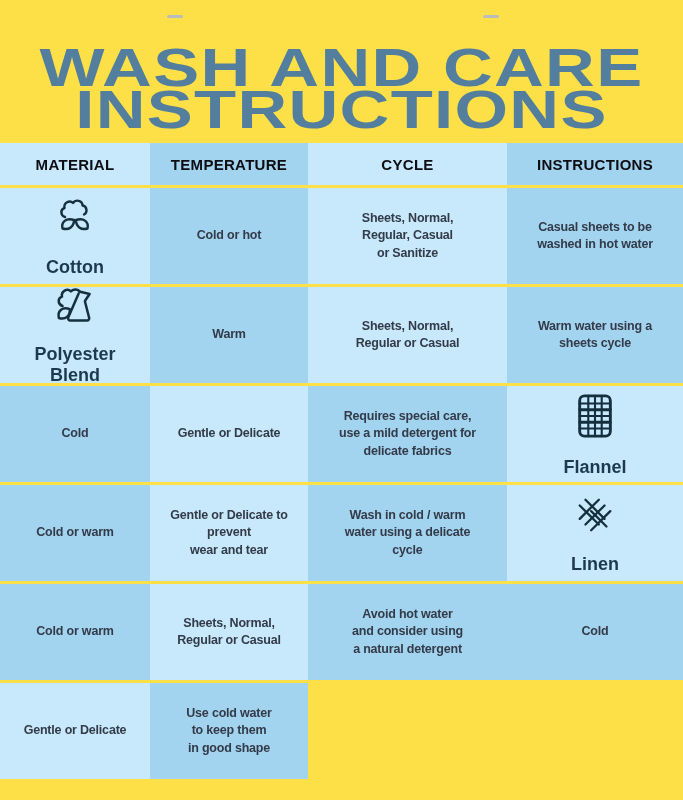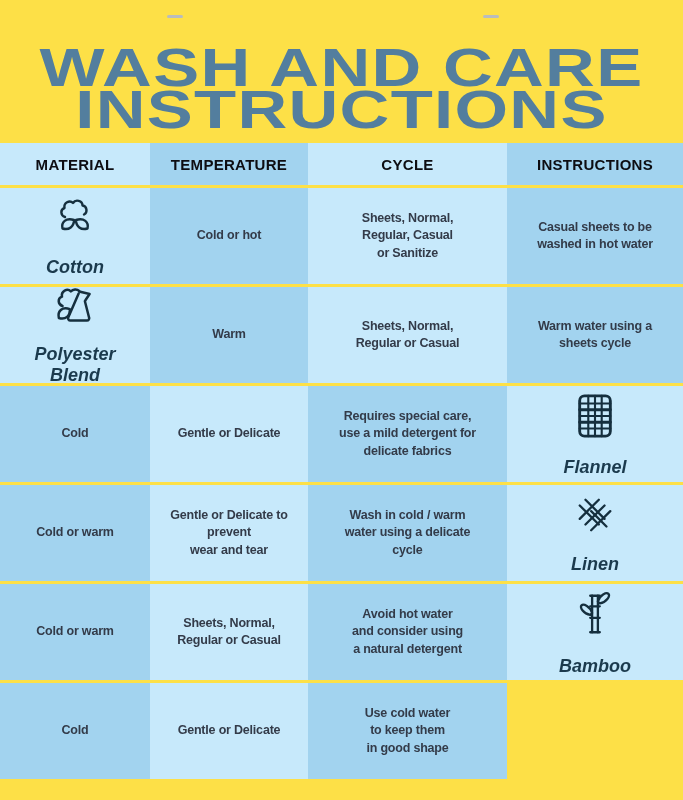--- a/index.html
+++ b/index.html
@@ -26,21 +26,21 @@
     grid-template-columns:150px 158px 199px 176px;
     grid-template-rows:42px repeat(6, 96px);
     row-gap:3px;
   }
   .cell { display:flex; align-items:center; justify-content:center; text-align:center; }
   .cell.light { background:#c7e9fb; }
   .cell.dark  { background:#a2d3ef; }
   .hdr {
     font-size:15px; font-weight:bold; color:#0d0d12; letter-spacing:0.3px;
   }
-  .material-cell { flex-direction:column; gap:18px; padding-top:2px;font-style:italic; }
+  .material-cell { flex-direction:column; gap:18px; padding-top:2px; }
   .material-label {
     font-size:18px; font-weight:bold; color:#1b3a4d;
     line-height:1.15; white-space:pre-line;
   }
   .icon { display:flex; align-items:center; justify-content:center; }
   .icon svg { stroke:#152f3e; fill:none; stroke-width:2.4; stroke-linecap:round; stroke-linejoin:round; }
   .body-text {
     font-size:12.5px; font-weight:bold; color:#333b49;
     line-height:1.38; white-space:pre-line; letter-spacing:-0.2px;
     padding:0 3px;
@@ -164,31 +164,20 @@
     <div class="cell light">
       <span class="body-text">Sheets, Normal,
 Regular or Casual</span>
     </div>
     <div class="cell dark">
       <span class="body-text">Avoid hot water
 and consider using
 a natural detergent</span>
     </div>
 
-    <div class="cell light material-cell">
-      <span class="icon">
-        <svg width="42" height="48" viewBox="0 0 40 50">
-          <path d="M17 6 V44 M23 6 V44"></path>
-          <path d="M15 6 H25 M15 17 H25 M15 29 H25 M15 44 H25"></path>
-          <path d="M23 12 C25 5 32 2 34 4 C36 6 32 13 25 14 Z"></path>
-          <path d="M17 24 C15 17 8 14 6 16 C4 18 8 25 15 26 Z"></path>
-        </svg>
-      </span>
-      <div class="material-label">Bamboo</div>
-    </div>
     <div class="cell dark">
       <span class="body-text">Cold</span>
     </div>
     <div class="cell light">
       <span class="body-text">Gentle or Delicate</span>
     </div>
     <div class="cell dark">
       <span class="body-text">Use cold water
 to keep them
 in good shape</span>

